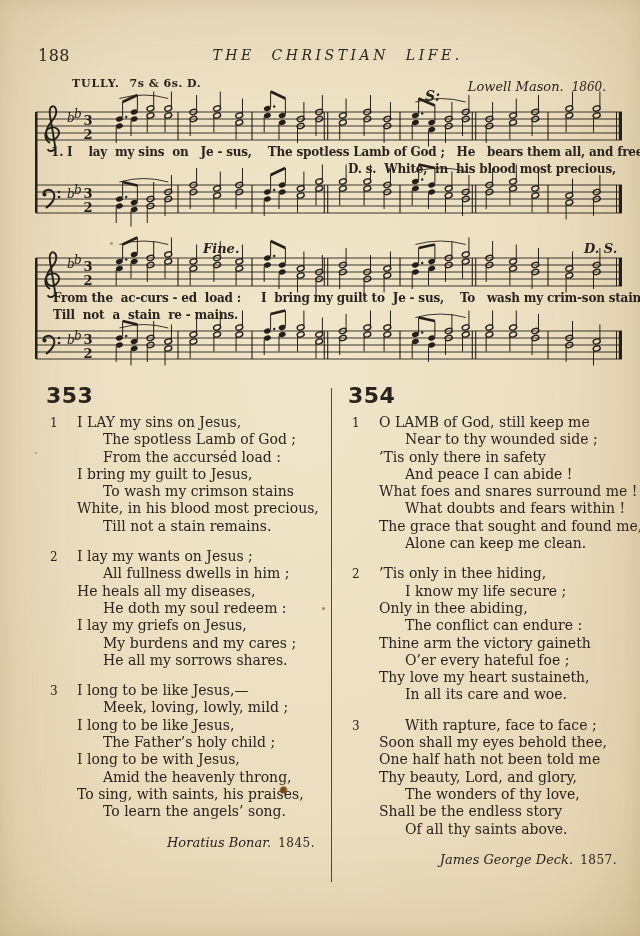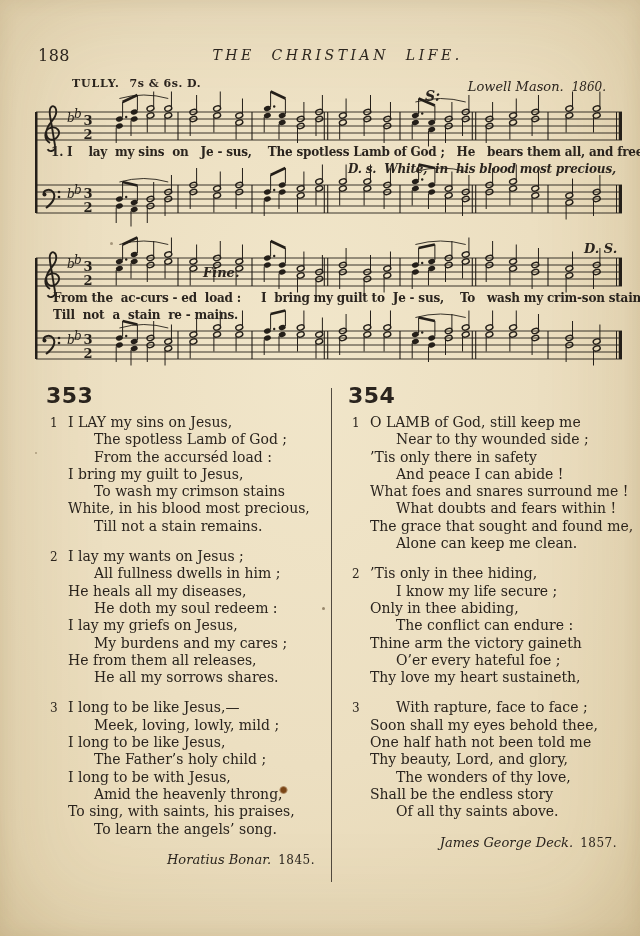--- a/index.html
+++ b/index.html
@@ -18,36 +18,36 @@
   .page-number{left:38px;top:46px;font-size:16px;letter-spacing:.5px;}
   .running-head{left:0;right:0;top:47px;text-align:center;font-style:italic;font-size:14px;
     letter-spacing:3.5px;word-spacing:9px;padding-left:35px;}
   .tune-title{left:72px;top:77px;font-size:11px;font-weight:700;letter-spacing:.8px;}
   .tune-title .meter{font-weight:700;margin-left:10px;letter-spacing:.5px;}
   .composer{right:34px;top:79px;font-style:italic;font-size:13px;text-align:right;}
   .composer .year{font-size:12px;margin-left:8px;}
   
   .music-lyric{white-space:pre;font-size:12px;font-weight:700;letter-spacing:-.2px;z-index:3;}
   .fine-label,.ds-label,.segno{font-style:italic;font-weight:700;font-size:13px;z-index:3;}
-  .fine-label{left:203px;top:241px;margin-top:24px;}
+  .fine-label{left:203px;top:241px;}
   .ds-label{left:584px;top:241px;}
   .segno{left:425px;top:88px;font-size:14px;}
   #lyr1{left:51px;top:145px;}
-  #lyr2{left:348px;top:162px;font-style:italic;}
+  #lyr2{left:348px;top:162px;}
   #lyr3{left:53px;top:291px;}
   #lyr4{left:53px;top:308px;}
   
   .hymn{position:absolute;top:384px;width:272px;}
   #hymn-0{left:46px;}
   #hymn-1{left:348px;}
   .hnum{font-family:"DejaVu Sans","Liberation Sans",sans-serif;font-weight:700;font-size:22px;
     letter-spacing:.5px;margin:0 0 6px 0;line-height:24px;}
   .verse{position:relative;padding-left:22px;margin-bottom:13px;}
   .vnum{position:absolute;left:4px;top:2px;font-size:12px;}
-  .vline{font-size:14px;line-height:17.3px;white-space:nowrap;}
+  .vline{font-size:14px;line-height:17.3px;white-space:nowrap;margin-left:9px;}
   .vline.ind{padding-left:26px;}
   .attr{text-align:right;padding-right:3px;margin-top:-2px;}
   .attr .aname{font-style:italic;font-size:13px;}
   .attr .ayear{font-size:12px;margin-left:7px;letter-spacing:.5px;}
   .col-divider{left:331px;top:388px;width:1px;height:494px;background:rgba(42,36,30,.8);}
   
   .stain{border-radius:50%;pointer-events:none;}
   #stain-1{left:279px;top:786px;width:9px;height:8px;
     background:radial-gradient(circle,#7a4516 0 40%,rgba(122,69,22,.3) 68%,transparent 74%);}
   #speck-1{left:322px;top:607px;width:3px;height:3px;background:rgba(80,60,35,.55);}
@@ -582,21 +582,20 @@
         <div class="vline ind">Till not a stain remains.</div>
       </div>
       <div class="verse">
         <span class="vnum">2</span>
         <div class="vline">I lay my wants on Jesus ;</div>
         <div class="vline ind">All fullness dwells in him ;</div>
         <div class="vline">He heals all my diseases,</div>
         <div class="vline ind">He doth my soul redeem :</div>
         <div class="vline">I lay my griefs on Jesus,</div>
         <div class="vline ind">My burdens and my cares ;</div>
-        <div class="vline">He from them all releases,</div>
         <div class="vline ind">He all my sorrows shares.</div>
       </div>
       <div class="verse">
         <span class="vnum">3</span>
         <div class="vline">I long to be like Jesus,—</div>
         <div class="vline ind">Meek, loving, lowly, mild ;</div>
         <div class="vline">I long to be like Jesus,</div>
         <div class="vline ind">The Father’s holy child ;</div>
         <div class="vline">I long to be with Jesus,</div>
         <div class="vline ind">Amid the heavenly throng,</div>
@@ -625,20 +624,21 @@
       </div>
       <div class="verse">
         <span class="vnum">2</span>
         <div class="vline">’Tis only in thee hiding,</div>
         <div class="vline ind">I know my life secure ;</div>
         <div class="vline">Only in thee abiding,</div>
         <div class="vline ind">The conflict can endure :</div>
         <div class="vline">Thine arm the victory gaineth</div>
         <div class="vline ind">O’er every hateful foe ;</div>
         <div class="vline">Thy love my heart sustaineth,</div>
+        <div class="vline ind">In all its care and woe.</div>
       </div>
       <div class="verse">
         <span class="vnum">3</span>
         <div class="vline ind">With rapture, face to face ;</div>
         <div class="vline">Soon shall my eyes behold thee,</div>
         <div class="vline">One half hath not been told me</div>
         <div class="vline">Thy beauty, Lord, and glory,</div>
         <div class="vline ind">The wonders of thy love,</div>
         <div class="vline">Shall be the endless story</div>
         <div class="vline ind">Of all thy saints above.</div>

